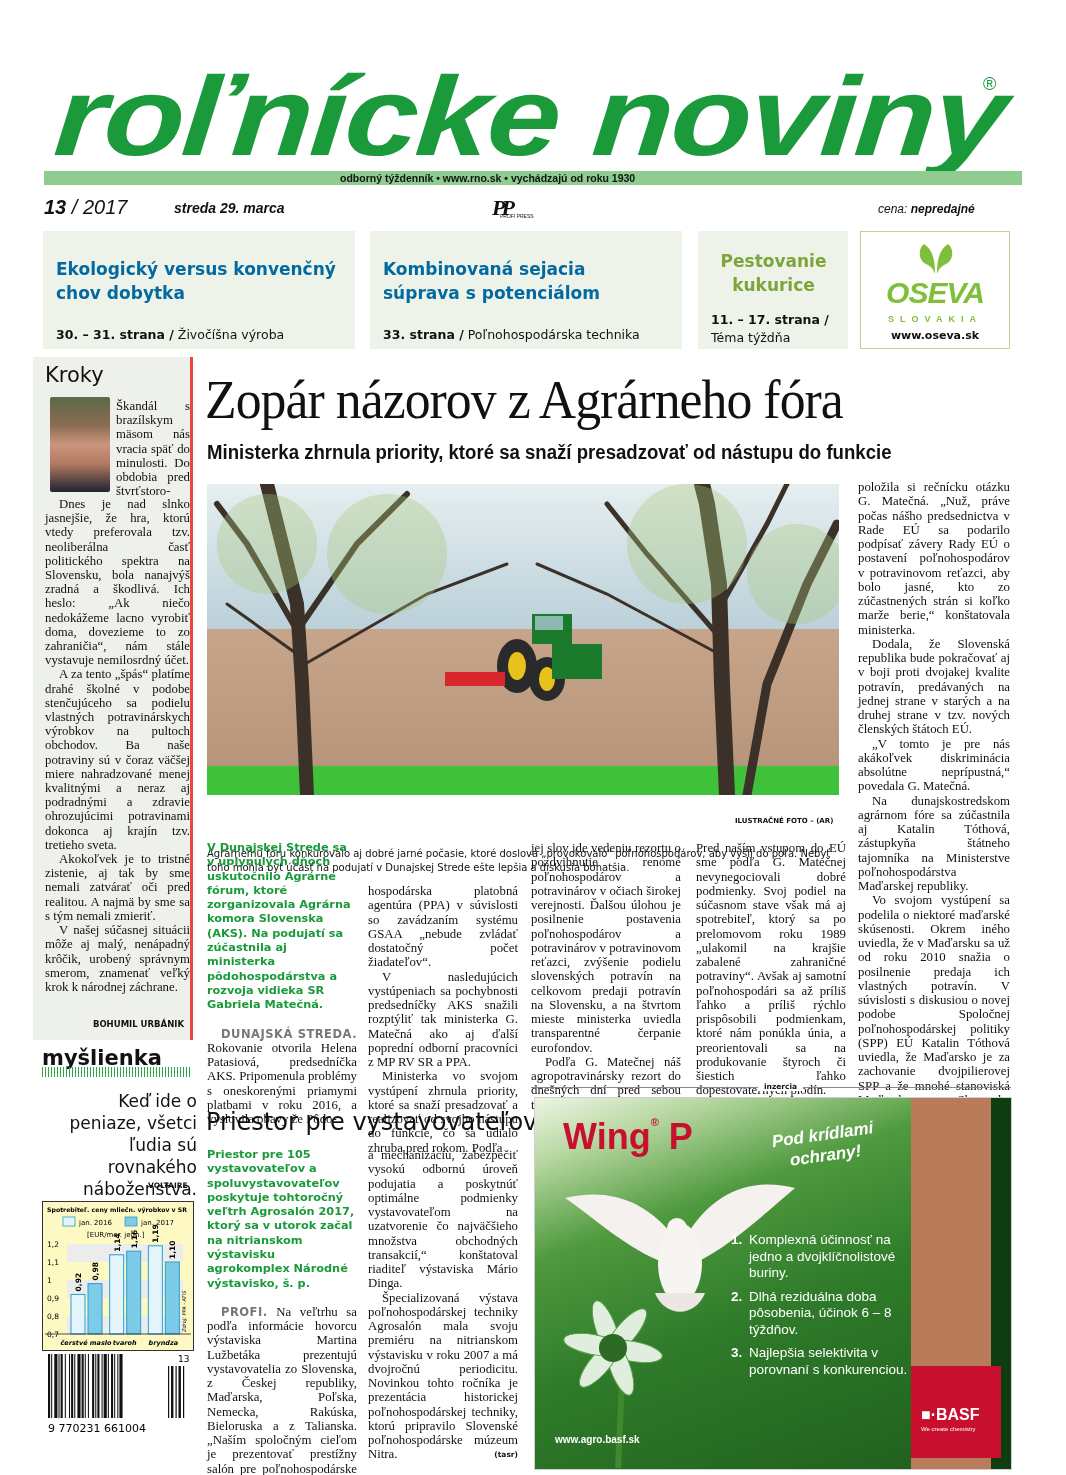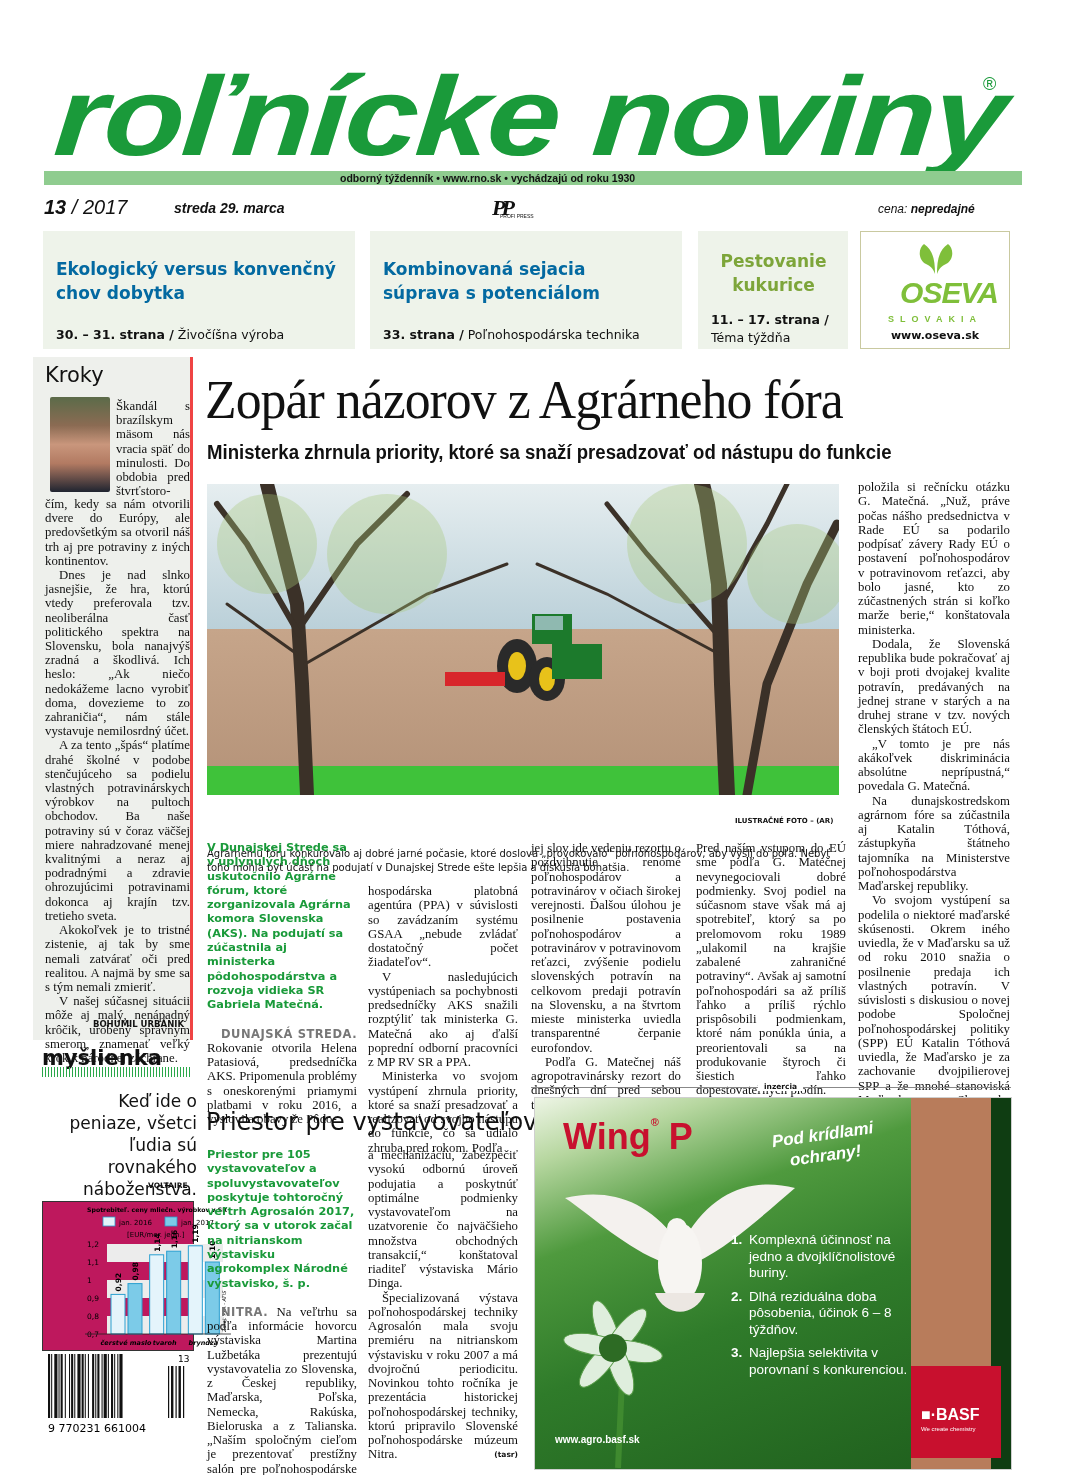--- a/index.html
+++ b/index.html
@@ -27,21 +27,21 @@
   #teaser-1 { left: 43px; top: 231px; width: 312px; height: 118px; }
   #teaser-2 { left: 370px; top: 231px; width: 312px; height: 118px; }
   #teaser-3 { left: 698px; top: 231px; width: 150px; height: 118px; }
   #teaser-1 .teaser-title, #teaser-2 .teaser-title { position: absolute; left: 13px; top: 26px; }
   #teaser-1 .teaser-meta, #teaser-2 .teaser-meta { position: absolute; left: 13px; top: 96px; }
   #teaser-3 .teaser-title { position: absolute; left: 13px; top: 18px; color: #7da53a; text-align: center; }
   #teaser-3 .teaser-meta { position: absolute; left: 13px; top: 80px; line-height: 18px; }
 
   #oseva-box { left: 860px; top: 231px; width: 150px; height: 118px; border: 1px solid #c9c9a0; background: #fff; }
   #oseva-leaf { position: absolute; left: 55px; top: 8px; width: 40px; height: 36px; }
-  #oseva-name { position: absolute; left: 14px; width: 100%; top: 44px; text-align: center; font-family: "Liberation Sans", sans-serif; font-weight: bold; font-size: 30px; color: #7fbf3a; letter-spacing: -1px; font-style: italic; }
+  #oseva-name { position: absolute; left: 0; width: 100%; top: 44px; text-align: center; font-family: "Liberation Sans", sans-serif; font-weight: bold; font-size: 30px; color: #7fbf3a; letter-spacing: -1px; font-style: italic; }
   #oseva-sub { position: absolute; left: 0; width: 100%; top: 82px; text-align: center; font-family: "Liberation Sans", sans-serif; font-weight: bold; font-size: 9px; color: #7fbf3a; letter-spacing: 6px; }
   #oseva-url { position: absolute; left: 0; width: 100%; top: 97px; text-align: center; font-family: "DejaVu Sans", sans-serif; font-weight: bold; font-size: 11px; color: #111; }
 
   
   #kroky-box { left: 33px; top: 357px; width: 160px; height: 683px; background: #eef0ec; border-right: 3px solid #ef4444; }
   #kroky-title { position: absolute; left: 12px; top: 6px; font-family: "DejaVu Sans", sans-serif; font-size: 21px; color: #111; }
   #kroky-photo { position: absolute; left: 17px; top: 40px; width: 60px; height: 95px; background: linear-gradient(180deg,#5b6b49 0%, #8b6b53 30%, #c9967c 50%, #b27a62 70%, #1f2430 100%); border-radius: 2px; }
   .kroky-text { position: absolute; font-family: "Liberation Serif", serif; font-size: 12.8px; line-height: 14.2px; text-align: justify; hyphens: auto; color: #111; }
   #kroky-lead { left: 83px; top: 42px; width: 74px; }
   #kroky-body { left: 12px; top: 140px; width: 145px; }
@@ -49,21 +49,21 @@
   .kroky-text p.first { text-indent: 0; }
   #kroky-author { position: absolute; right: 6px; top: 662px; font-family: "DejaVu Sans", sans-serif; font-weight: bold; font-size: 8.5px; }
 
   
   #myslienka-title { left: 42px; top: 1046px; font-family: "DejaVu Sans", sans-serif; font-weight: bold; font-size: 21px; }
   #myslienka-rule { left: 42px; top: 1067px; width: 150px; height: 10px; background: repeating-linear-gradient(90deg, #2aa84a 0 1px, transparent 1px 3px); }
   #myslienka-quote { left: 42px; top: 1090px; width: 155px; font-family: "DejaVu Sans", sans-serif; font-size: 17px; line-height: 22px; text-align: right; }
   #myslienka-author { left: 148px; top: 1181px; font-family: "DejaVu Sans", sans-serif; font-weight: bold; font-size: 7.5px; }
 
   
-  #chart-box { left: 42px; top: 1201px; width: 152px; height: 150px; border: 1px solid #333; background: #be185d; padding-left: 40px; }
+  #chart-box { left: 42px; top: 1201px; width: 152px; height: 150px; border: 1px solid #333; background: #fef9c3; }
 
   
   #barcode { left: 48px; top: 1352px; width: 145px; height: 82px; }
 
   
   #headline { left: 205px; top: 370px; font-family: "Liberation Serif", serif; font-size: 55px; letter-spacing: -1px; transform: scaleX(0.94); transform-origin: left top; line-height: 60px; }
   #subheadline { left: 207px; top: 441px; font-family: "Liberation Sans", sans-serif; font-weight: bold; font-size: 20px; transform: scaleX(0.93); transform-origin: left top; }
 
   #photo { left: 207px; top: 484px; width: 632px; height: 311px; overflow: hidden; }
   #caption { left: 207px; top: 802px; width: 632px; font-family: "DejaVu Sans", sans-serif; font-size: 10px; line-height: 13.5px; margin-top: 45px; }
@@ -143,21 +143,20 @@
   <div id="oseva-url">www.oseva.sk</div>
 </div>
 
 <div class="abs" id="kroky-box">
   <div id="kroky-title">Kroky</div>
   <div id="kroky-photo"></div>
   <div class="kroky-text" id="kroky-lead">
       <p class="first">Škandál s brazílskym mäsom nás vracia späť do minulosti. Do obdobia pred štvrťstoro-</p>
     </div>
   <div class="kroky-text" id="kroky-body">
-    <p class="first">čím, kedy sa nám otvorili dvere do Európy, ale predovšetkým sa otvoril náš trh aj pre potraviny z iných kontinentov.</p>
     <p>Dnes je nad slnko jasnejšie, že hra, ktorú vtedy preferovala tzv. neoliberálna časť politického spektra na Slovensku, bola nanajvýš zradná a škodlivá. Ich heslo: „Ak niečo nedokážeme lacno vyrobiť doma, dovezieme to zo zahraničia“, nám stále vystavuje nemilosrdný účet.</p>
     <p>A za tento „špás“ platíme drahé školné v podobe stenčujúceho sa podielu vlastných potravinárskych výrobkov na pultoch obchodov. Ba naše potraviny sú v čoraz väčšej miere nahradzované menej kvalitnými a neraz aj podradnými a zdravie ohrozujúcimi potravinami dokonca aj krajín tzv. tretieho sveta.</p>
     <p>Akokoľvek je to tristné zistenie, aj tak by sme nemali zatvárať oči pred realitou. A najmä by sme sa s tým nemali zmieriť.</p>
     <p>V našej súčasnej situácii môže aj malý, nenápadný krôčik, urobený správnym smerom, znamenať veľký krok k národnej záchrane.</p>
   </div>
   <div id="kroky-author">BOHUMIL URBÁNIK</div>
 </div>
 
 <div class="abs" id="myslienka-title">myšlienka</div>
 <div class="abs" id="myslienka-rule"></div>
@@ -320,21 +319,21 @@
   <p>Vo svojom vystúpení sa podelila o niektoré maďarské skúsenosti. Okrem iného uviedla, že v Maďarsku sa už od roku 2010 snažia o posilnenie predaja ich vlastných potravín. V súvislosti s diskusiou o novej podobe Spoločnej poľnohospodárskej politiky (SPP) EÚ Katalin Tóthová uviedla, že Maďarsko je za zachovanie dvojpilierovej SPP a že mnohé stanoviská Maďarska a Slovenska ohľadom budúcej podoby SPP sú zhodné.</p>
   <div class="byline" style="margin-top:4px">BOHUMIL URBÁNIK</div>
 </div>
 
 <div class="abs" id="inzercia-line"></div>
 <div class="abs" id="inzercia-label">inzercia</div>
 
 <div class="abs" id="article2-title">Priestor pre vystavovateľov</div>
 <div class="col" id="col-f">
   <p class="noind lead">Priestor pre 105 vystavovateľov a spoluvystavovateľov poskytuje tohtoročný veľtrh Agrosalón 2017, ktorý sa v utorok začal na nitrianskom výstavisku agrokomplex Národné výstavisko, š. p.</p>
-  <p style="margin-top:14px"><span class="dateline">NITRA.</span> <span>Na veľtrhu sa podľa informácie hovorcu výstaviska Martina Lužbetáka prezentujú vystavovatelia zo Slovenska, z Českej republiky, Maďarska, Poľska, Nemecka, Rakúska, Bieloruska a z Talianska. „Naším spoločným cieľom je prezentovať prestížny salón pre poľnohospodárske stroje</span></p>
+  <p style="margin-top:14px"><span class="dateline">PROFI.</span> <span>Na veľtrhu sa podľa informácie hovorcu výstaviska Martina Lužbetáka prezentujú vystavovatelia zo Slovenska, z Českej republiky, Maďarska, Poľska, Nemecka, Rakúska, Bieloruska a z Talianska. „Naším spoločným cieľom je prezentovať prestížny salón pre poľnohospodárske stroje</span></p>
 </div>
 <div class="col" id="col-g">
   <p class="noind">a mechanizáciu, zabezpečiť vysokú odbornú úroveň podujatia a poskytnúť optimálne podmienky vystavovateľom na uzatvorenie čo najväčšieho množstva obchodných transakcií,“ konštatoval riaditeľ výstaviska Mário Dinga.</p>
   <p>Špecializovaná výstava poľnohospodárskej techniky Agrosalón mala svoju premiéru na nitrianskom výstavisku v roku 2007 a má dvojročnú periodicitu. Novinkou tohto ročníka je prezentácia historickej poľnohospodárskej techniky, ktorú pripravilo Slovenské poľnohospodárske múzeum Nitra.</p>
   <div class="byline" style="margin-top:-14px">(tasr)</div>
 </div>
 
 <div class="abs" id="ad">
   <div id="ad-brown"></div>
   <div id="ad-right-strip"></div>

